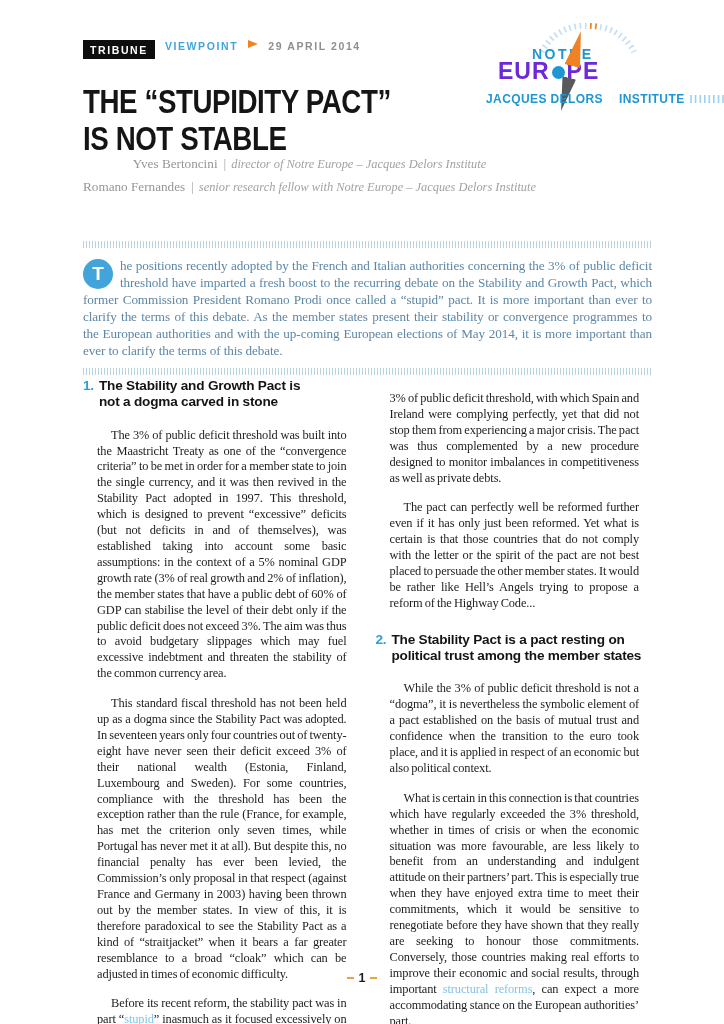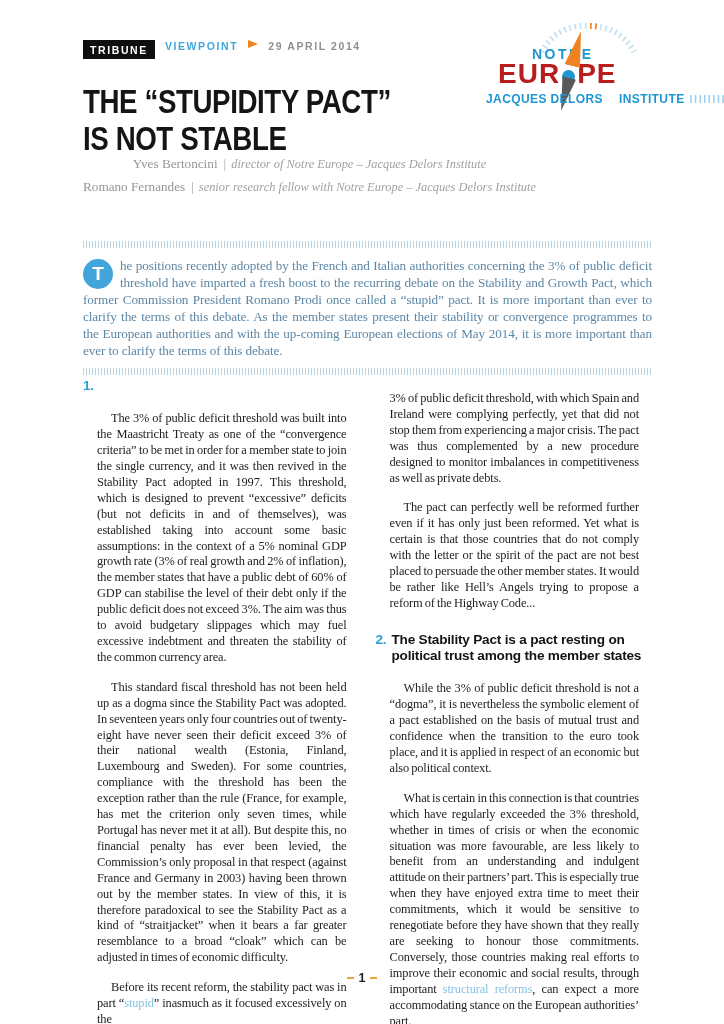--- a/index.html
+++ b/index.html
@@ -14,22 +14,22 @@
     font-family:"Liberation Sans", sans-serif; font-weight:bold; font-size:10.5px; letter-spacing:1.6px; }
   .tribune { background:#0e0e0e; color:#fff; padding:4px 7px 3px; }
   .viewpoint { color:#41a5dc; }
   .arrow-icon { width:0; height:0; border-left:10px solid #f08223; border-top:4px solid transparent; border-bottom:4px solid transparent; }
   .kicker-date { color:#8f8f8f; }
   
   .logo { position:absolute; top:28px; left:486px; width:224px; height:90px; }
   .logo-arc { position:absolute; top:-6px; left:18px; }
   .logo-notre { position:absolute; top:18px; left:46px; color:#1e96d2;
     font-family:"Liberation Sans", sans-serif; font-weight:bold; font-size:14px; letter-spacing:2.5px; }
-  .logo-europe { position:absolute; top:30px; left:12px; color:#b91c1c;
-    font-family:"Liberation Sans", sans-serif; font-weight:bold; font-size:28px; letter-spacing:1px; white-space:nowrap; }
+  .logo-europe { position:absolute; top:30px; left:12px; color:#6d28d9;
+    font-family:"Liberation Sans", sans-serif; font-weight:bold; font-size:23px; letter-spacing:1px; white-space:nowrap; }
   .logo-dot { display:inline-block; width:13px; height:13px; border-radius:50%; background:#1e96d2; margin:0 2px; }
   .needle { position:absolute; top:2px; left:76px; width:18px; height:82px; transform:rotate(14deg); }
   .needle-top { position:absolute; top:0; left:1px; width:16px; height:36px; background:#f08223;
     clip-path:polygon(50% 0, 100% 100%, 0 100%); }
   .needle-bot { position:absolute; top:48px; left:2px; width:14px; height:34px; background:#58595b;
     clip-path:polygon(0 0, 100% 0, 50% 100%); }
   .logo-inst { position:absolute; top:64px; left:0; white-space:nowrap; color:#1e96d2;
     font-family:"Liberation Sans", sans-serif; font-weight:bold; font-size:12px; letter-spacing:0.4px; }
   .inst-gap { display:inline-block; width:16px; }
   .inst-ticks { color:#9fd0ec; letter-spacing:1.5px; font-size:11px; margin-left:5px; }
@@ -116,20 +116,21 @@
     <div class="intro-body">
       <span class="dropcap">T</span><span>he positions recently adopted by the French and Italian authorities concerning the 3% of public deficit threshold have imparted a fresh boost to the recurring debate on the Stability and Growth Pact, which former Commission President Romano Prodi once called a “stupid” pact. It is more important than ever to clarify the terms of this debate. As the member states present their stability or convergence programmes to the European authorities and with the up-coming European elections of May 2014, it is more important than ever to clarify the terms of this debate.</span>
     </div>
     <div class="tick-sep"></div>
   </div>
 
   <div class="columns">
     <div class="col">
         <div class="sec-heading">
           <span class="h-num">1.</span>
+          <span class="h-text">The Stability and Growth Pact is<br>not a dogma carved in stone</span>
         </div>
         <p class="body-para indent">The 3% of public deficit threshold was built into the Maastricht Treaty as one of the “convergence criteria” to be met in order for a member state to join the single currency, and it was then revived in the Stability Pact adopted in 1997. This threshold, which is designed to prevent “excessive” deficits (but not deficits in and of themselves), was established taking into account some basic assumptions: in the context of a 5% nominal GDP growth rate (3% of real growth and 2% of inflation), the member states that have a public debt of 60% of GDP can stabilise the level of their debt only if the public deficit does not exceed 3%. The aim was thus to avoid budgetary slippages which may fuel excessive indebtment and threaten the stability of the common currency area.</p>
         <p class="body-para indent">This standard fiscal threshold has not been held up as a dogma since the Stability Pact was adopted. In seventeen years only four countries out of twenty-eight have never seen their deficit exceed 3% of their national wealth (Estonia, Finland, Luxembourg and Sweden). For some countries, compliance with the threshold has been the exception rather than the rule (France, for example, has met the criterion only seven times, while Portugal has never met it at all). But despite this, no financial penalty has ever been levied, the Commission’s only proposal in that respect (against France and Germany in 2003) having been thrown out by the member states. In view of this, it is therefore paradoxical to see the Stability Pact as a kind of “straitjacket” when it bears a far greater resemblance to a broad “cloak” which can be adjusted in times of economic difficulty.</p>
         <p class="body-para indent">Before its recent reform, the stability pact was in part “<a class="text-link" href="#">stupid</a>” inasmuch as it focused excessively on the</p>
       </div>
     <div class="col">
         <p class="body-para">3% of public deficit threshold, with which Spain and Ireland were complying perfectly, yet that did not stop them from experiencing a major crisis. The pact was thus complemented by a new procedure designed to monitor imbalances in competitiveness as well as private debts.</p>
         <p class="body-para indent">The pact can perfectly well be reformed further even if it has only just been reformed. Yet what is certain is that those countries that do not comply with the letter or the spirit of the pact are not best placed to persuade the other member states. It would be rather like Hell’s Angels trying to propose a reform of the Highway Code...</p>
         <div class="sec-heading">
           <span class="h-num">2.</span>

